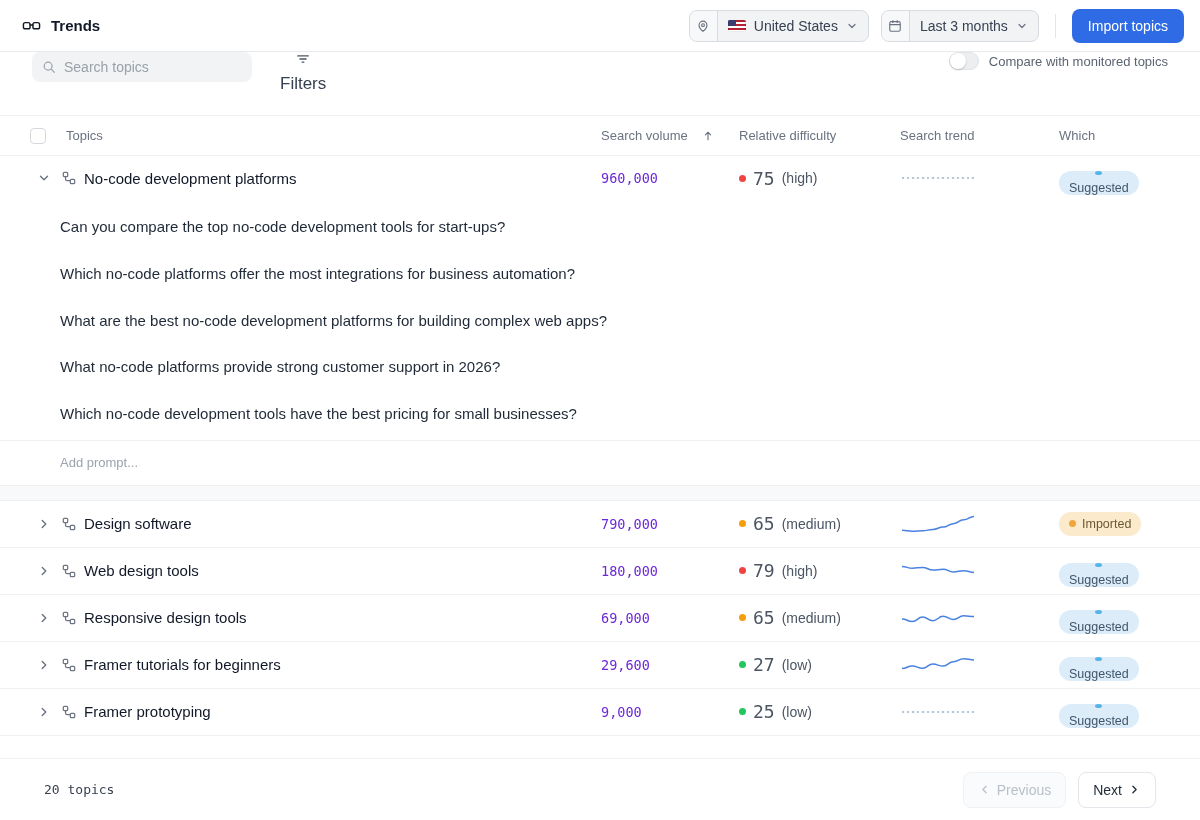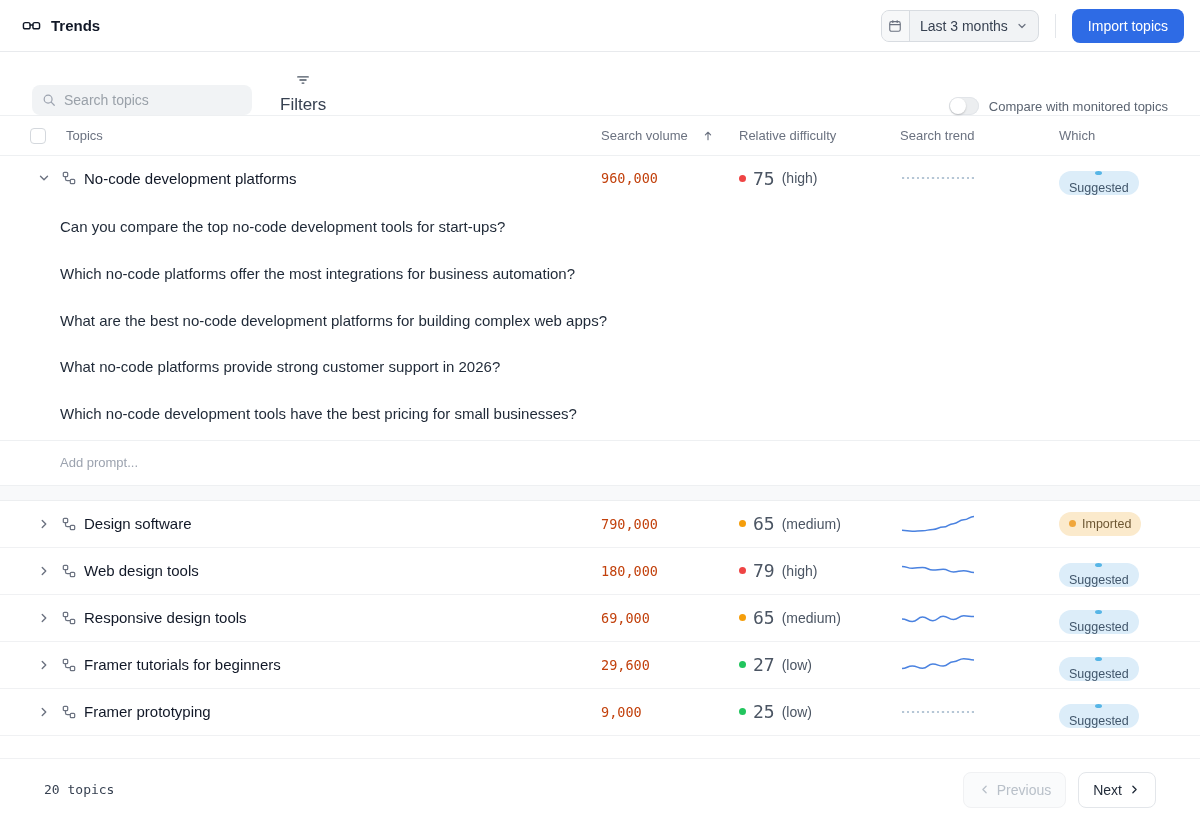--- a/index.html
+++ b/index.html
@@ -24,21 +24,21 @@
     border-right:1px solid #d8dce1; background:#f7f8f9; }
   .pill-body { display:flex; align-items:center; gap:8px; padding:0 10px; color:#374151; font-size:14px; }
   .flag { width:18px; height:12px; border-radius:2px; position:relative; overflow:hidden;
     background:repeating-linear-gradient(#b22234 0 2px,#ffffff 2px 4px); box-shadow:0 0 0 1px rgba(0,0,0,.08) inset; }
   .flag::after { content:''; position:absolute; left:0; top:0; width:8px; height:6px; background:#3c3b6e; }
   .vdiv { width:1px; height:24px; background:#e3e6ea; margin:0 4px; }
   .btn-primary { height:34px; padding:0 16px; background:#2e6be5; color:#fff; border:none;
     border-radius:8px; font-size:14px; font-weight:500; font-family:inherit; cursor:pointer; }
 
   
-  .toolbar { height:64px; flex:0 0 64px; display:flex; align-items:flex-end;
+  .toolbar { height:64px; flex:0 0 64px; display:flex; align-items:flex-start;
     padding:0 32px; border-bottom:1px solid #eef0f2; }
   .search { width:220px; height:30px; background:#f1f3f5; border-radius:8px;
     display:flex; align-items:center; gap:8px; padding:0 10px; }
   .search input { border:none; outline:none; background:transparent; flex:1;
     font-family:inherit; font-size:14px; color:#111827; }
   .search input::placeholder { color:#9aa1a9; }
   .filters { margin-left:28px; display:flex; align-items:center; gap:8px; background:none;
     border:none; font-family:inherit; font-size:17px; color:#374151; cursor:pointer;flex-direction:column; }
   .compare { margin-left:auto; display:flex; align-items:center; gap:10px; }
   .compare-label { font-size:13px; color:#5b6471; }
@@ -54,21 +54,21 @@
   .checkbox { width:16px; height:16px; border:1.5px solid #d4d8dd; border-radius:4px; background:#fff; cursor:pointer; }
   .th-topics span { margin-left:20px; }
   .th-volume { display:flex; align-items:center; gap:14px; }
 
   .row { height:47px; border-bottom:1px solid #f0f1f3; cursor:pointer; }
   .row-main { height:44px; border-bottom:none; }
   .topic-cell { display:flex; align-items:center; padding-left:36px; }
   .row-chevron { width:16px; height:16px; display:flex; align-items:center; justify-content:center; color:#6b7280; }
   .topic-icon { margin-left:10px; display:flex; align-items:center; }
   .topic-name { margin-left:8px; font-size:15px; font-weight:500; color:#111827; }
-  .vol { font-size:13.5px; color:#c2410c; }
+  .vol { font-size:13.5px; color:#6d28d9; }
   .diff { display:flex; align-items:center; gap:7px; color:#4b5563; font-size:14px; }
   .diff-dot { width:7px; height:7px; border-radius:50%; background:#9ca3af; flex:0 0 7px; }
   .diff .num { font-size:18px; color:#4b5563; }
   .spark { display:block; }
   .badge { display:inline-flex; align-items:center; gap:6px; height:24px; padding:0 10px;
     border-radius:12px; font-size:12.5px; }
   .badge .bdot { width:7px; height:7px; border-radius:50%; }
   .badge-suggested { background:#dcedf9; color:#41566b;flex-direction:column; }
   .badge-suggested .bdot { background:#56b5e6; }
   .badge-imported { background:#fbeacc; color:#6d5733; }
@@ -100,20 +100,37 @@
     <span style="display:flex">
       <svg width="19" height="19" viewBox="0 0 20 20" fill="none" stroke="#111827" stroke-width="1.5" stroke-linecap="round">
           <rect x="1.5" y="7" width="7" height="6.5" rx="2"></rect>
           <rect x="11.5" y="7" width="7" height="6.5" rx="2"></rect>
           <path d="M8.5 9.5h3"></path>
         </svg>
     </span>
     <span class="title">Trends</span>
   </div>
   <div class="topbar-right">
+    <div class="pill">
+      <span class="pill-icon">
+        <svg width="14" height="14" viewBox="0 0 16 16" fill="none" stroke="#6b7280" stroke-width="1.3">
+            <path d="M8 14s4.5-3.6 4.5-7A4.5 4.5 0 0 0 3.5 7c0 3.4 4.5 7 4.5 7z"></path>
+            <circle cx="8" cy="7" r="1.6"></circle>
+          </svg>
+      </span>
+      <span class="pill-body">
+        <span class="flag"></span>
+        <span>United States</span>
+        <span style="display:flex">
+          <svg width="12" height="12" viewBox="0 0 16 16" fill="none" stroke="#6b7280" stroke-width="1.6" stroke-linecap="round" stroke-linejoin="round">
+              <path d="M4 6l4 4 4-4"></path>
+            </svg>
+        </span>
+      </span>
+    </div>
     <div class="pill">
       <span class="pill-icon">
         <svg width="14" height="14" viewBox="0 0 16 16" fill="none" stroke="#6b7280" stroke-width="1.3">
             <rect x="2" y="3" width="12" height="11" rx="2"></rect>
             <path d="M2 6.5h12M5.5 1.5v3M10.5 1.5v3"></path>
           </svg>
       </span>
       <span class="pill-body">
         <span>Last 3 months</span>
         <span style="display:flex">

